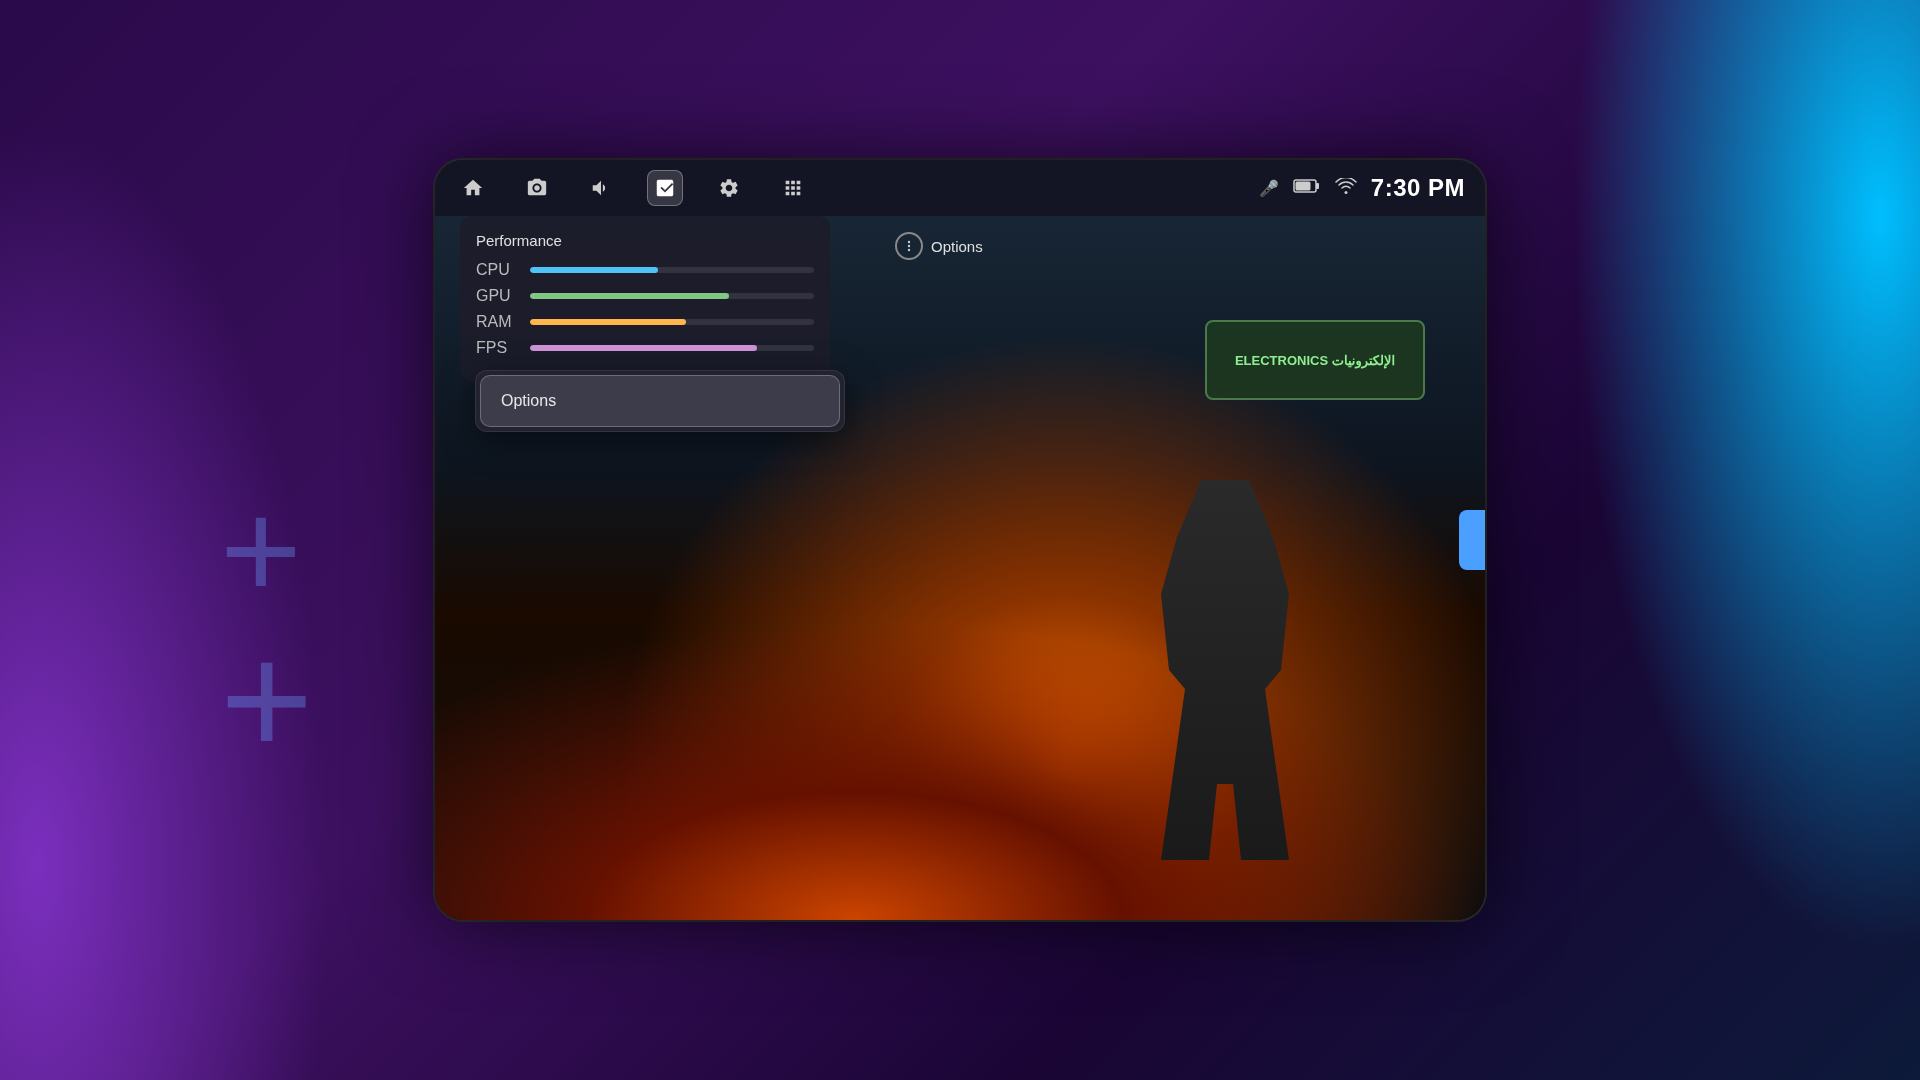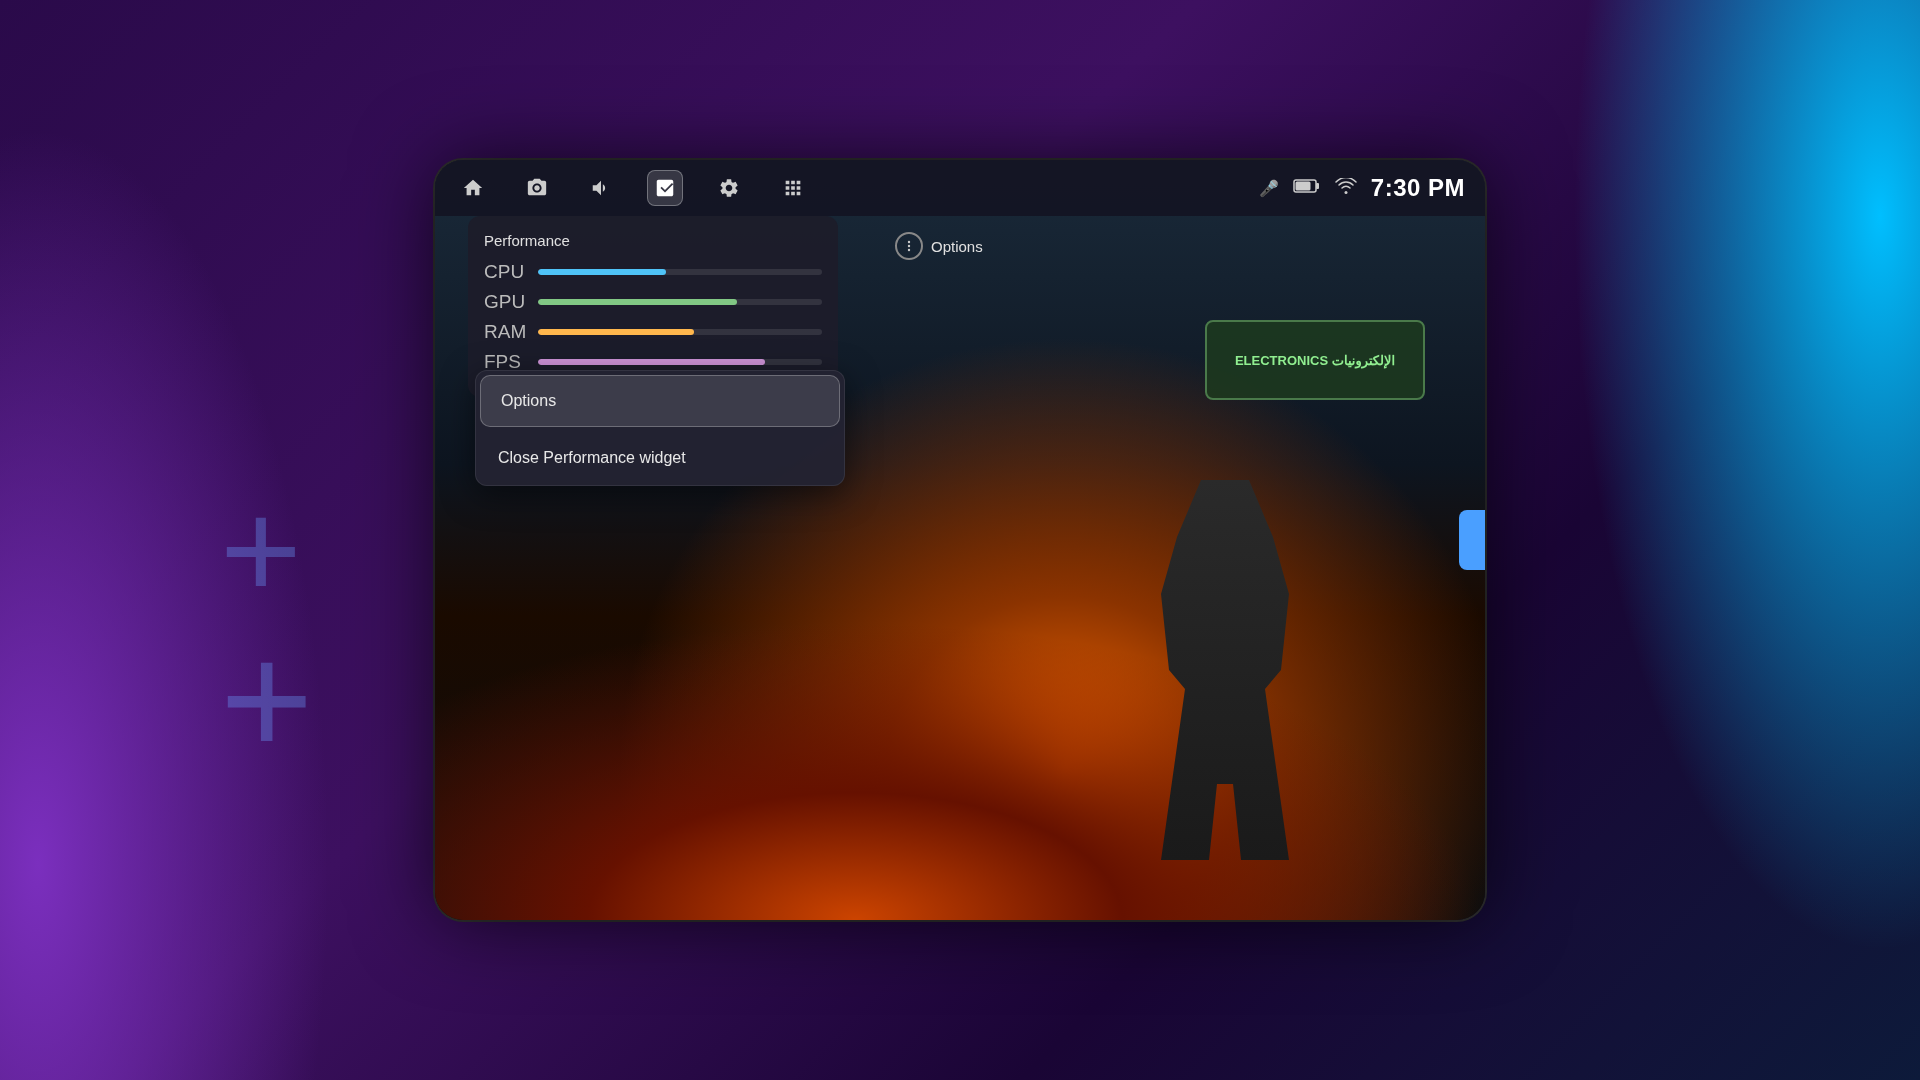--- a/index.html
+++ b/index.html
@@ -154,42 +154,42 @@
       color: white;
       font-size: 24px;
       font-weight: 600;
       letter-spacing: 0.5px;
     }
 
     
     .performance-panel {
       position: absolute;
       top: 56px;
-      left: 33px;
+      left: 25px;
       width: 370px;
       background: rgba(28, 28, 42, 0.95);
       border-radius: 12px;
       padding: 16px;
       z-index: 20;
     }
 
     .perf-title {
       color: #e0e0e0;
       font-size: 15px;
       font-weight: 500;
       margin-bottom: 12px;
     }
 
     .perf-row {
       display: flex;
       align-items: center;
       gap: 19px;
       margin-bottom: 8px;
       color: #aaa;
-      font-size: 19px;
+      font-size: 16px;
     }
 
     .perf-label {
       width: 35px;
       color: #bbb;
     }
 
     .perf-bar-container {
       flex: 1;
       height: 6px;
@@ -431,20 +431,17 @@
         <circle cx="8" cy="12" r="1.2"></circle>
       </svg>
     </div>
     <span>Options</span>
   </div>
 
   <div class="context-menu">
     <div class="menu-item highlighted">
       <span>Options</span>
     </div>
-    <div class="menu-item normal">
-      <span>Close Performance widget</span>
-    </div>
   </div>
 
   <div class="side-handle"></div>
 
 </div>
 
 </body></html>

